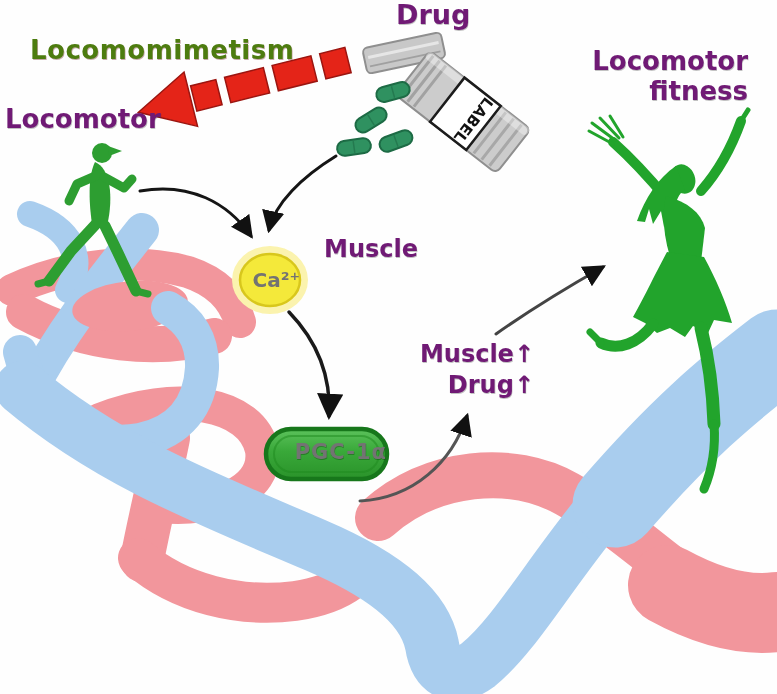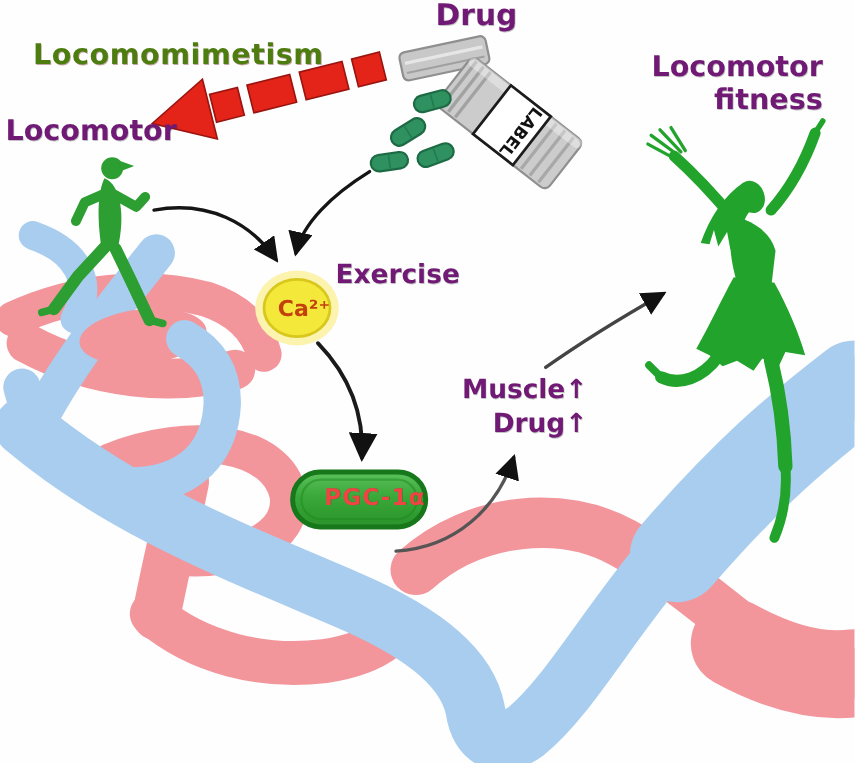--- a/index.html
+++ b/index.html
@@ -16,23 +16,23 @@
   .lbl.center{text-align:right;}
   #title-locomomimetism{
     left:30px;top:36px;font-size:26px;color:#4d7c0f;letter-spacing:0.5px;
     text-shadow:0.7px 0.9px 0 rgba(90,10,10,0.35);
   }
   #label-exercise{left:5px;top:105px;font-size:26px;}
   #label-drug{left:396px;top:0px;font-size:27px;}
   #label-fitness{left:568px;top:46px;width:180px;font-size:26px;line-height:30px;}
   #label-calcium{left:286px;top:236px;width:132px;font-size:24px;line-height:26px;}
   #label-outcome{left:414px;top:339px;width:120px;font-size:24px;line-height:31px;}
-  #badge-ca-text{left:240px;top:269px;width:60px;font-size:20px;color:#c2410c;
+  #badge-ca-text{left:240px;top:269px;width:60px;font-size:20px;color:#737373;
     text-shadow:none;}
-  #pill-pgc-text{left:266px;top:441px;width:121px;font-size:21px;color:#ef4444;
+  #pill-pgc-text{left:266px;top:441px;width:121px;font-size:21px;color:#737373;
     letter-spacing:1px;text-shadow:0.5px 0.5px 0 rgba(10,70,10,0.4);}
 </style>
 </head>
 <body>
 
 <div id="stage">
 
   <svg width="777" height="694" viewBox="0 0 777 694">
     <defs>
       <marker id="ah" viewBox="0 0 10 10" refX="8.5" refY="5" markerWidth="7.5" markerHeight="7.5" orient="auto-start-reverse">
@@ -157,21 +157,21 @@
   <div id="label-exercise" class="lbl">Locomotor</div>
 
   <div id="label-drug" class="lbl">Drug</div>
 
   <div id="label-fitness" class="lbl center">
     <div>Locomotor</div>
     <div>fitness</div>
   </div>
 
   <div id="label-calcium" class="lbl center">
-    <div>Exercise</div>
+    <div>Muscle</div>
   </div>
 
   <div id="label-outcome" class="lbl center">
     <div>Muscle↑</div>
     <div>Drug↑</div>
   </div>
 
   <div id="badge-ca-text" class="lbl center">Ca²⁺</div>
 
   <div id="pill-pgc-text" class="lbl center">PGC-1α</div>

